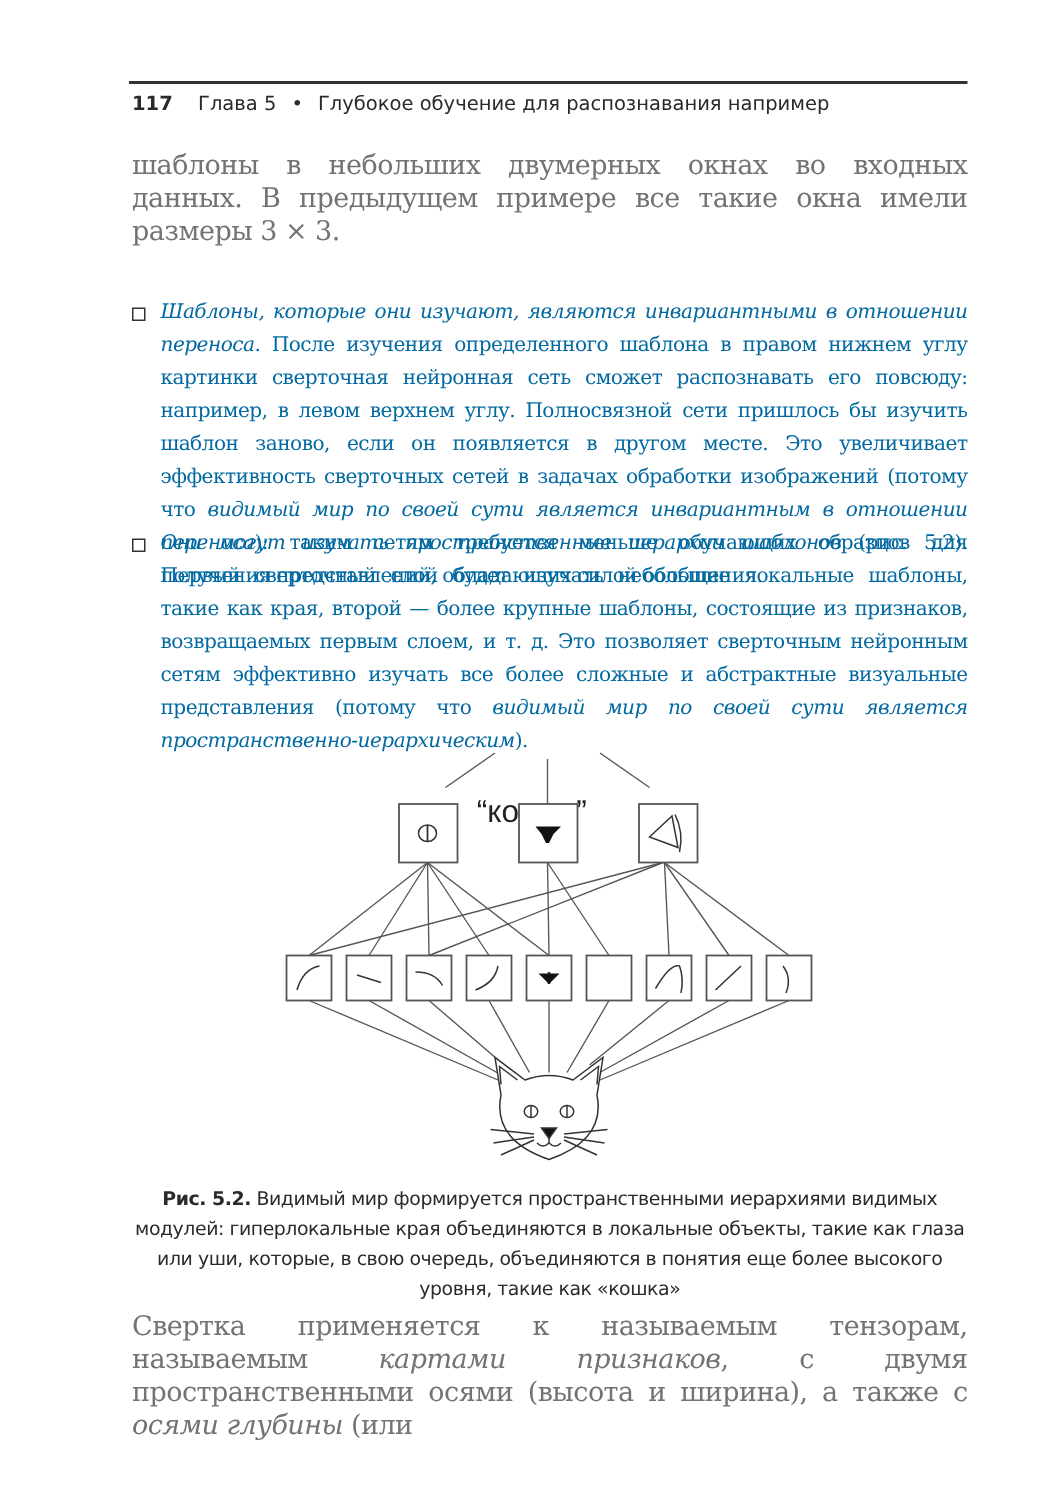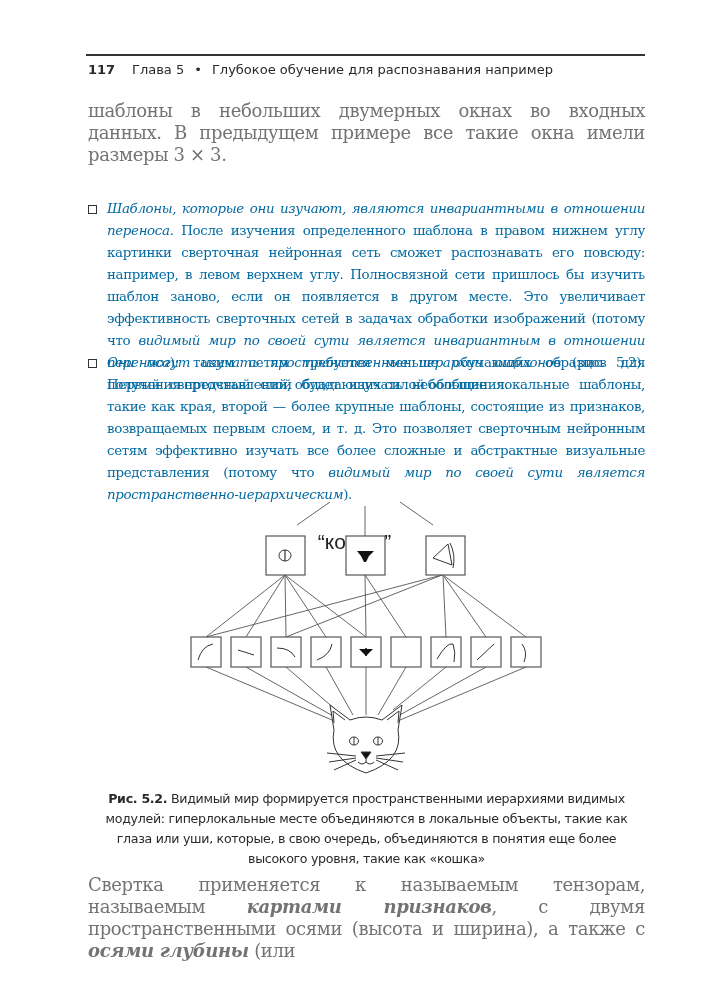--- a/index.html
+++ b/index.html
@@ -4,21 +4,21 @@
 <style>
   html, body { margin: 0; padding: 0; background: #ffffff; }
   body { width: 709px; height: 1001px; position: relative; overflow: hidden; color: #2a2a2a; }
   .page { position: absolute; left: 0; top: 0; width: 709px; height: 1001px; }
   .header-rule { position: absolute; left: 86px; top: 54px; width: 559px; height: 2px; background: #333; }
   .running-head { position: absolute; left: 88px; top: 62px; font-family: "DejaVu Sans", sans-serif; font-size: 13px; color: #2a2a2a; white-space: nowrap; }
   .running-head .pnum { font-weight: bold; display: inline-block; width: 44px; }
   .running-head .chap { display: inline-block; }
   .running-head .dot { display: inline-block; margin: 0 10px; }
   .text { position: absolute; left: 88px; width: 557px; font-family: "DejaVu Serif", serif; font-size: 18px; line-height: 22px; color: #737373; text-align: justify; letter-spacing: -0.35px; }
-  .text i { font-style: italic; font-weight: bold; }
+  .text i { font-style: italic; }
   .p1 { top: 100px; }
   .p2 { top: 154px; }
   .bullet { position: absolute; left: 88px; width: 557px; }
   .bullet .box { position: absolute; left: 0; top: 7px; width: 7px; height: 7px; border: 1.5px solid #333; }
   .bullet .btext { position: absolute; left: 19px; width: 538px; font-family: "DejaVu Serif", serif; font-size: 13.4px; line-height: 22px; color: #0369a1; text-align: justify; letter-spacing: -0.35px; }
   .b1 { top: 198px; }
   .b2 { top: 352px; }
   .figure { position: absolute; left: 0; top: 470px; width: 709px; height: 320px; }
   .fig-label { position: absolute; left: 0; width: 709px; top: 12px; text-align: center; font-family: "Liberation Sans", sans-serif; font-size: 21px; color: #222; margin-top: 48px; }
   .caption { position: absolute; left: 88px; width: 557px; top: 789px; font-family: "DejaVu Sans", sans-serif; font-size: 12.6px; line-height: 20px; text-align: center; color: #2a2a2a; letter-spacing: -0.3px; }
@@ -145,17 +145,17 @@
         <ellipse cx="378" cy="271" rx="4.5" ry="4"></ellipse>
         <line x1="378" y1="267" x2="378" y2="275"></line>
         <path d="M361,282 L371,282 L366,289 Z" fill="#111"></path>
         <path d="M366,289 L366,292 M358,292 Q362,296 366,292 Q370,296 374,292"></path>
         <path d="M356,286 L327,283 M356,288 L329,292 M356,290 L334,300"></path>
         <path d="M376,286 L405,283 M376,288 L403,292 M376,290 L398,300"></path>
       </g>
     </svg>
   </div>
 
-  <div class="caption"><b>Рис. 5.2.</b><span> Видимый мир формируется пространственными иерархиями видимых модулей: гиперлокальные месте объединяются в локальные объекты, такие как глаза или уши, которые, в свою очередь, объединяются в понятия еще более высокого уровня, такие как «кошка»</span></div>
+  <div class="caption"><b>Рис. 5.2.</b><span> Видимый мир формируется пространственными иерархиями видимых модулей: гиперлокальные края объединяются в локальные объекты, такие как глаза или уши, которые, в свою очередь, объединяются в понятия еще более высокого уровня, такие как «кошка»</span></div>
 
   <div class="text p3"><span>Свертка применяется к называемым тензорам, называемым </span><i>картами признаков</i><span>, с двумя пространственными осями (высота и ширина), а также с </span><i>осями глубины</i><span> (или</span></div>
 
 </div>
 
 </body></html>

